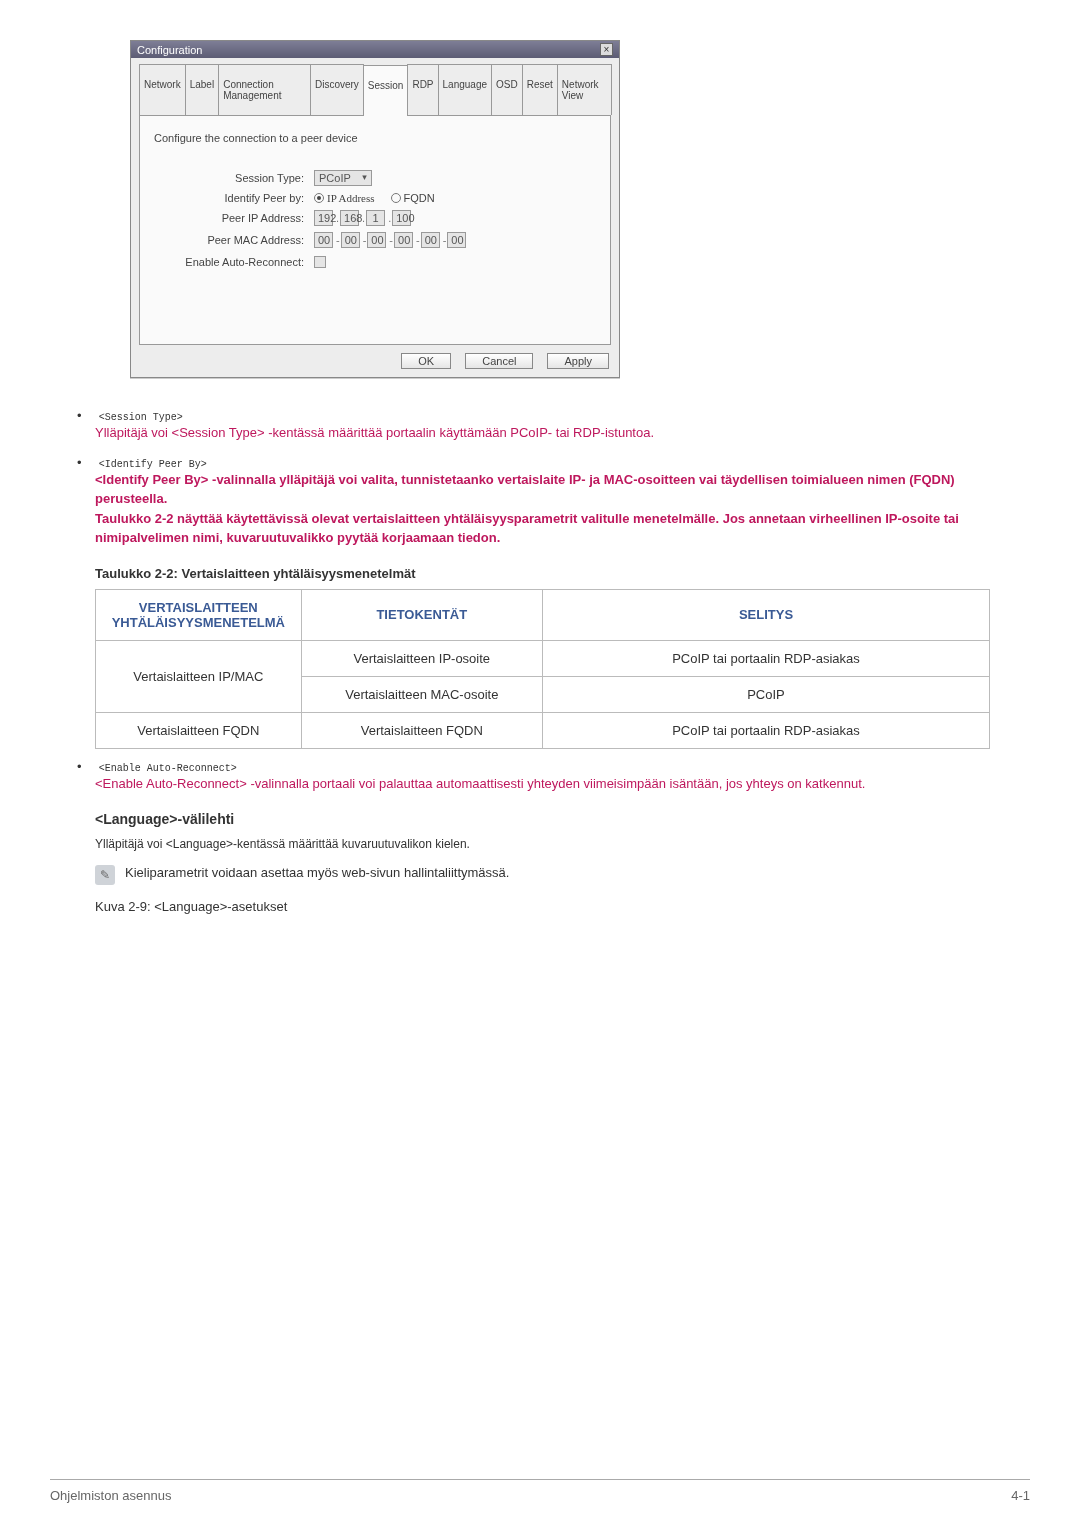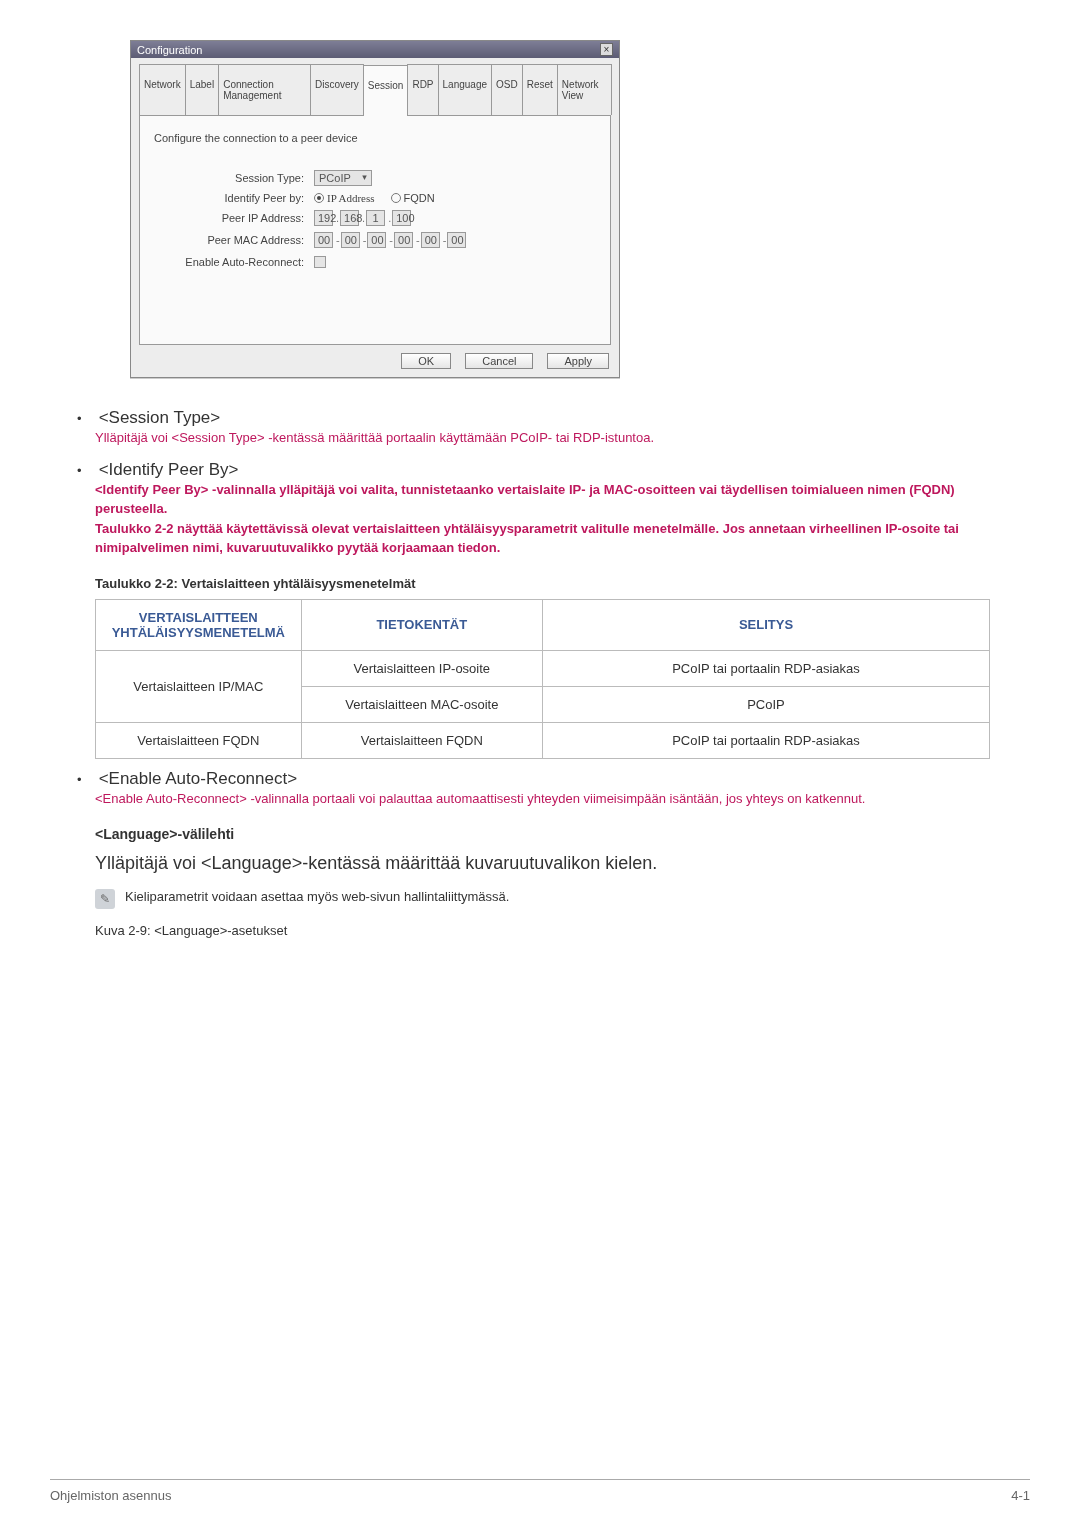--- a/index.html
+++ b/index.html
@@ -112,21 +112,21 @@
     margin: 6px 10px 8px 10px;
   }
   .dlg-btn {
     border:1px solid #888; background:linear-gradient(#fff,#e5e5e5);
     font-size:11px; padding:1px 16px; color:#444;
   }
 
   
   .bullet-list { list-style: none; margin: 0 40px 16px 45px; }
   .bullet-list li { margin-bottom: 12px; }
-  .bullet-list li .bullet-head { font-size: 17px; color:#333; margin-bottom:4px; }
+  .bullet-list li .bullet-head { font-size: 10px; color:#333; margin-bottom:4px;font-family:Liberation Mono, monospace; }
   .bullet-list li .bullet-body { font-size: 13px; color:#be185d; line-height:1.5; }
   .bullet-list li:before{
     content:"•"; display:inline-block; width:18px; margin-left:-18px; color:#333;
   }
   .bullet-head { display:inline; }
   .bullet-body { display:block; margin-left:0; }
 
   
   .table-caption {
     font-weight:bold;
@@ -154,21 +154,21 @@
   table.peer-methods th.col2 { width:27%; }
 
   
   h3.section {
     font-size:14px;
     font-weight:bold;
     color:#333;
     margin: 18px 40px 8px 45px;
   }
   p.para {
-    font-size:18px;
+    font-size:12px;
     color:#333;
     margin: 0 40px 12px 45px;
     line-height:1.5;
   }
 
   .note-row {
     display:flex; align-items:flex-start; gap:10px;
     margin: 0 40px 14px 45px;
   }
   .note-icon {

